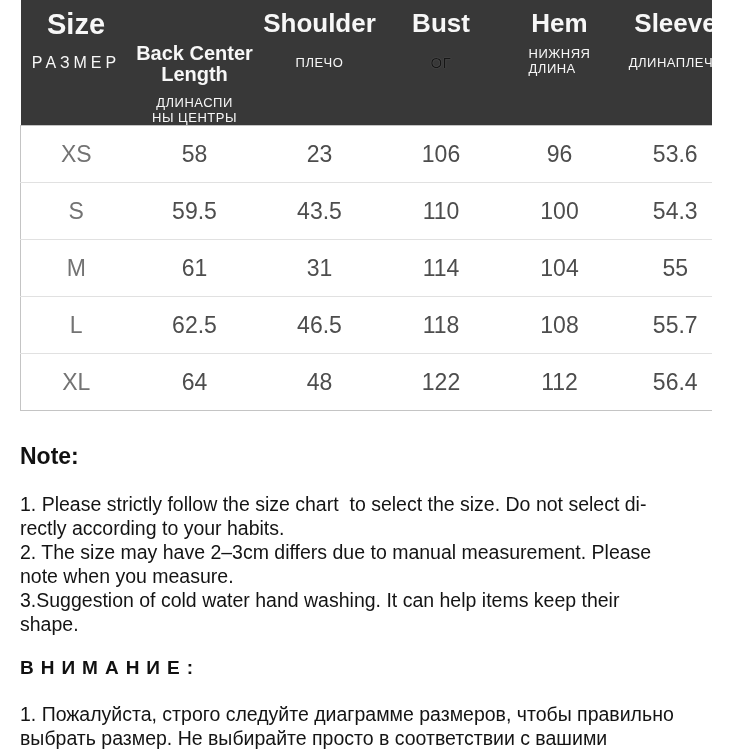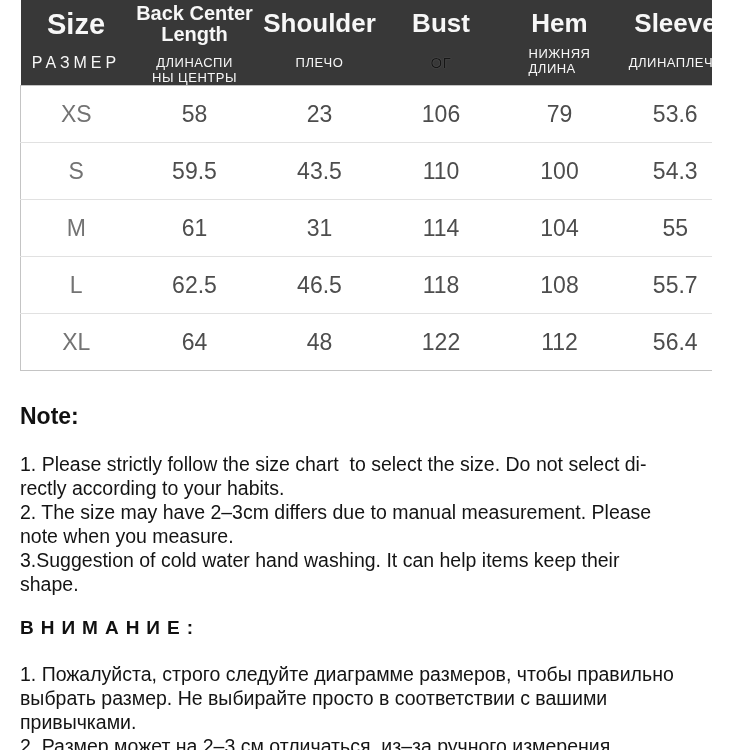--- a/index.html
+++ b/index.html
@@ -32,21 +32,21 @@
     height: 42px;
     display: flex;
     align-items: center;
     justify-content: center;
     font-weight: 700;
     font-size: 26px;
     line-height: 1.04;
     white-space: pre-line;
   }
   .col-size .hdr-en { font-size: 29px; }
-  .col-bcl  .hdr-en { font-size: 20px; }
+  .col-bcl  .hdr-en { font-size: 20px; margin-top: 40px; }
   .hdr-ru {
     margin-top: 10px;
     font-size: 13px;
     line-height: 15px;
     letter-spacing: 0.5px;
     white-space: pre-line;
     text-align: center;
   }
   .col-size .hdr-ru { font-size: 16px; letter-spacing: 4px; }
   .col-bust .hdr-ru {
@@ -133,21 +133,21 @@
           <div class="hdr-ru">ДЛИНАПЛЕЧА</div>
         </th>
       </tr>
     </thead>
     <tbody>
       <tr>
         <td class="size-label">XS</td>
         <td>58</td>
         <td>23</td>
         <td>106</td>
-        <td>79</td>
+        <td>96</td>
         <td>53.6</td>
       </tr>
       <tr>
         <td class="size-label">S</td>
         <td>59.5</td>
         <td>43.5</td>
         <td>110</td>
         <td>100</td>
         <td>54.3</td>
       </tr>

